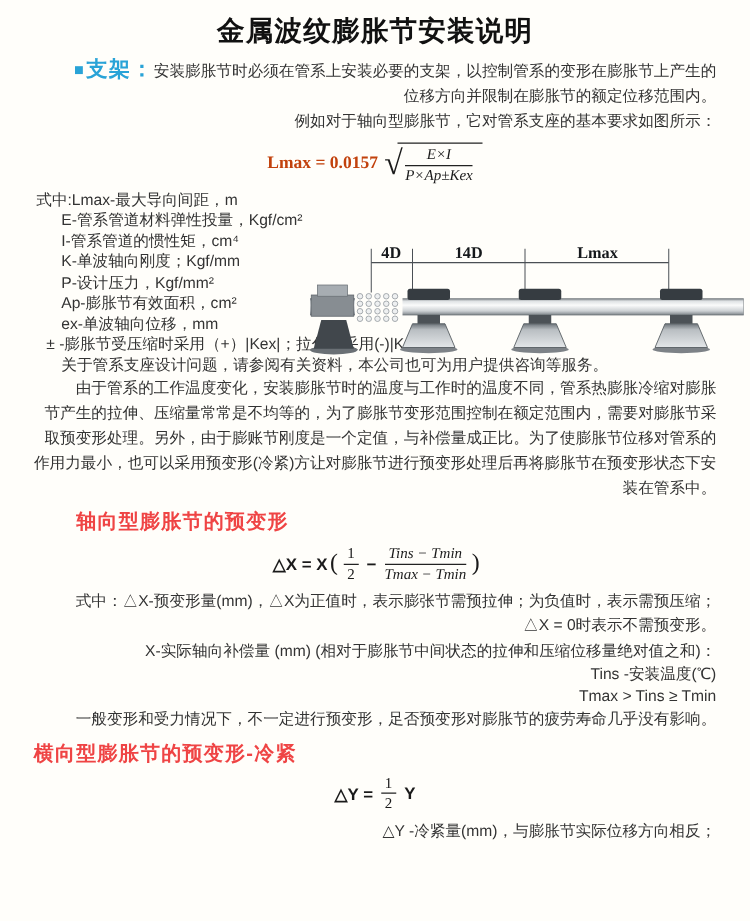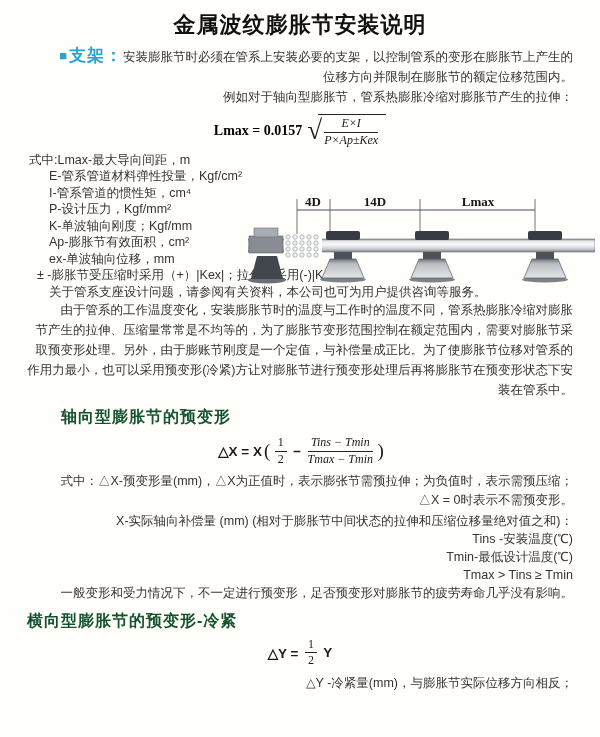--- a/index.html
+++ b/index.html
@@ -11,21 +11,21 @@
   p{margin:0;font-size:12.5px;line-height:20px;text-align:right;}
   .indent{text-indent:2em;}
   .lead{text-indent:2em;margin-top:2px;}
   .sec-title{color:#29a3d7;font-size:17px;font-weight:bold;letter-spacing:1px;}
   .marker{font-size:13px;margin-right:1px;vertical-align:1px;}
   .sec2{margin-top:9px;text-indent:2em;}
   
   .formula{text-align:center;}
   .f1{margin:7px 0 3px;}
   .f-lhs{font-family:"Liberation Serif",serif;font-weight:bold;font-size:14px;
-         vertical-align:middle;margin-right:5px;color:#000000;}
+         vertical-align:middle;margin-right:5px;color:#c2410c;}
   .radical{font-family:"Liberation Serif",serif;font-size:27px;font-weight:bold;
            vertical-align:middle;margin-right:-4px;color:#1a1a1a;line-height:1;}
   .sqrt-box{display:inline-block;border-top:1.6px solid #222;vertical-align:middle;
             padding:2px 8px 0 6px;}
   .frac{display:inline-block;vertical-align:middle;text-align:center;
         font-family:"Liberation Serif",serif;font-style:italic;font-size:12px;
         line-height:1.15;color:#1a1a1a;}
   .frac .num{display:block;border-bottom:1px solid #222;padding:0 3px 1px;}
   .frac .den{display:block;padding-top:1px;}
   .frac.small{font-style:normal;}
@@ -34,51 +34,51 @@
   .f-op{font-family:Liberation Sans, sans-serif;font-weight:bold;font-size:13.5px;
         vertical-align:middle;color:#1a1a1a;margin:0 2px;}
   .paren{font-family:"Liberation Serif",serif;font-size:19px;font-weight:normal;
          vertical-align:middle;color:#1a1a1a;}
   
   .defs{margin-top:4px;font-size:12.5px;line-height:16.5px;}
   .defs .def{padding-left:22px;white-space:nowrap;}
   .defs .def:first-child{padding-left:2px;}
   .defs .def:nth-child(8){padding-left:10px;}
   
-  .sub-head{margin:7px 0 0 34px;font-size:16px;font-weight:bold;color:#14532d;
+  .sub-head{margin:7px 0 0 34px;font-size:16px;font-weight:bold;color:#ef4444;
             letter-spacing:1px;}
   .sub-head.lateral{margin:9px 0 0 0;}
   .lines p{line-height:18px;}
   .lines p:first-child{line-height:19.5px;margin-bottom:1px;}
   .note{margin-top:5px;}
   
   .diagram{position:absolute;left:248px;top:190px;width:347px;height:100px;}
 </style>
 </head>
 <body>
 
 <div class="page">
 
   <h1 class="title">金属波纹膨胀节安装说明</h1>
 
   <div class="content">
     <p class="lead"><span class="sec-title"><span class="marker">■</span><span>支架：</span></span><span>安装膨胀节时必须在管系上安装必要的支架，以控制管系的变形在膨胀节上产生的位移方向并限制在膨胀节的额定位移范围内。</span></p>
 
-    <p class="indent">例如对于轴向型膨胀节，管系热膨胀冷缩对膨胀节产生的拉伸：</p>
+    <p class="indent">例如对于轴向型膨胀节，它对管系支座的基本要求如图所示：</p>
 
     <div class="formula f1">
       <span class="f-lhs">Lmax = 0.0157</span><span class="radical">√</span><span class="sqrt-box"><span class="frac"><span class="num">E×I</span><span class="den">P×Ap±Kex</span></span></span>
     </div>
 
     <div class="defs">
       <div class="def">式中:Lmax-最大导向间距，m</div>
       <div class="def">E-管系管道材料弹性投量，Kgf/cm²</div>
       <div class="def">I-管系管道的惯性矩，cm⁴</div>
+      <div class="def">K-单波轴向刚度；Kgf/mm</div>
       <div class="def">P-设计压力，Kgf/mm²</div>
-      <div class="def">K-单波轴向刚度；Kgf/mm</div>
       <div class="def">Ap-膨胀节有效面积，cm²</div>
       <div class="def">ex-单波轴向位移，mm</div>
       <div class="def">± -膨胀节受压缩时采用（+）|Kex|；拉伸时采用(-)|Kex|。</div>
       <div class="def">关于管系支座设计问题，请参阅有关资料，本公司也可为用户提供咨询等服务。</div>
     </div>
   </div>
 
   <div class="diagram">
     <svg viewBox="0 0 347 100" width="347" height="100">
       <defs>
@@ -178,21 +178,20 @@
       <span class="frac small"><span class="num">1</span><span class="den">2</span></span>
       <span class="f-op">−</span>
       <span class="frac"><span class="num">Tins − Tmin</span><span class="den">Tmax − Tmin</span></span>
       <span class="paren">)</span>
     </div>
 
     <div class="lines">
       <p class="indent">式中：△X-预变形量(mm)，△X为正值时，表示膨张节需预拉伸；为负值时，表示需预压缩；△X = 0时表示不需预变形。</p>
       <p class="indent">X-实际轴向补偿量 (mm) (相对于膨胀节中间状态的拉伸和压缩位移量绝对值之和)：</p>
       <p class="indent">Tins -安装温度(℃)</p>
-      <p class="indent">Tmin-最低设计温度(℃)</p>
       <p class="indent">Tmax &gt; Tins ≥ Tmin</p>
       <p class="indent">一般变形和受力情况下，不一定进行预变形，足否预变形对膨胀节的疲劳寿命几乎没有影响。</p>
     </div>
 
     <h3 class="sub-head lateral">横向型膨胀节的预变形-冷紧</h3>
 
     <div class="formula f3">
       <span class="f-op">△Y =</span>
       <span class="frac small"><span class="num">1</span><span class="den">2</span></span>
       <span class="f-op">Y</span>

